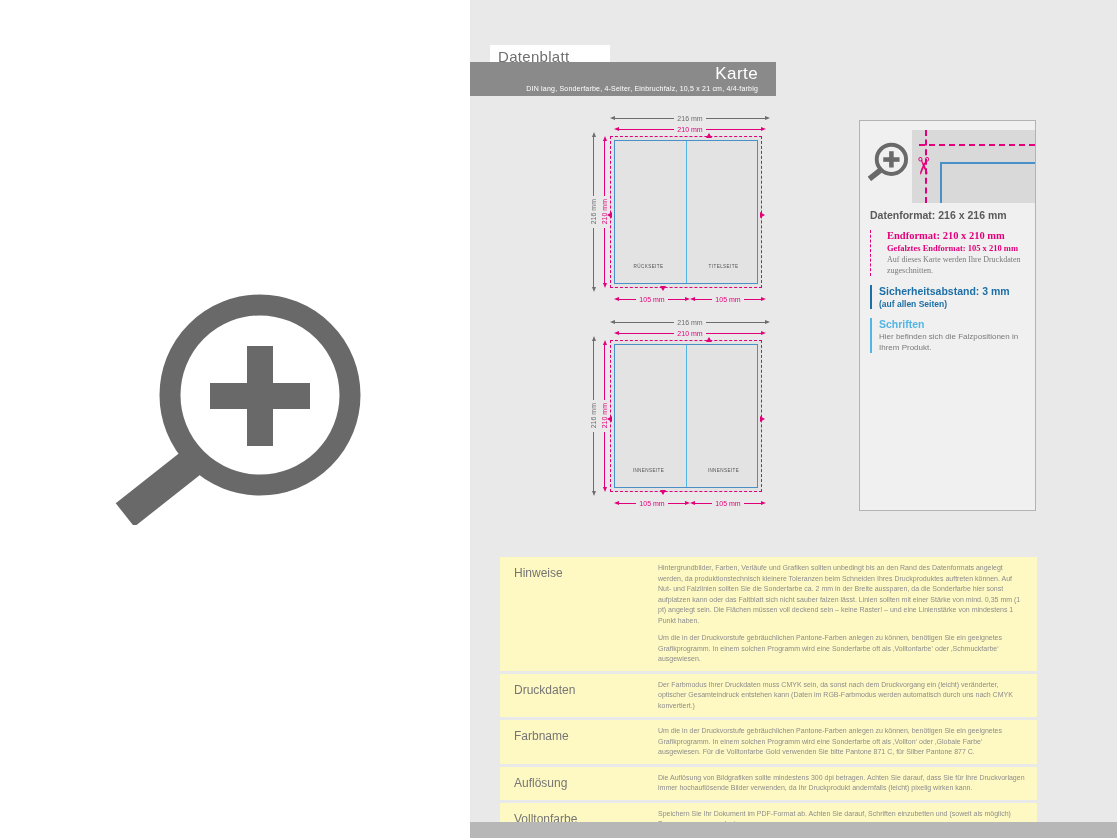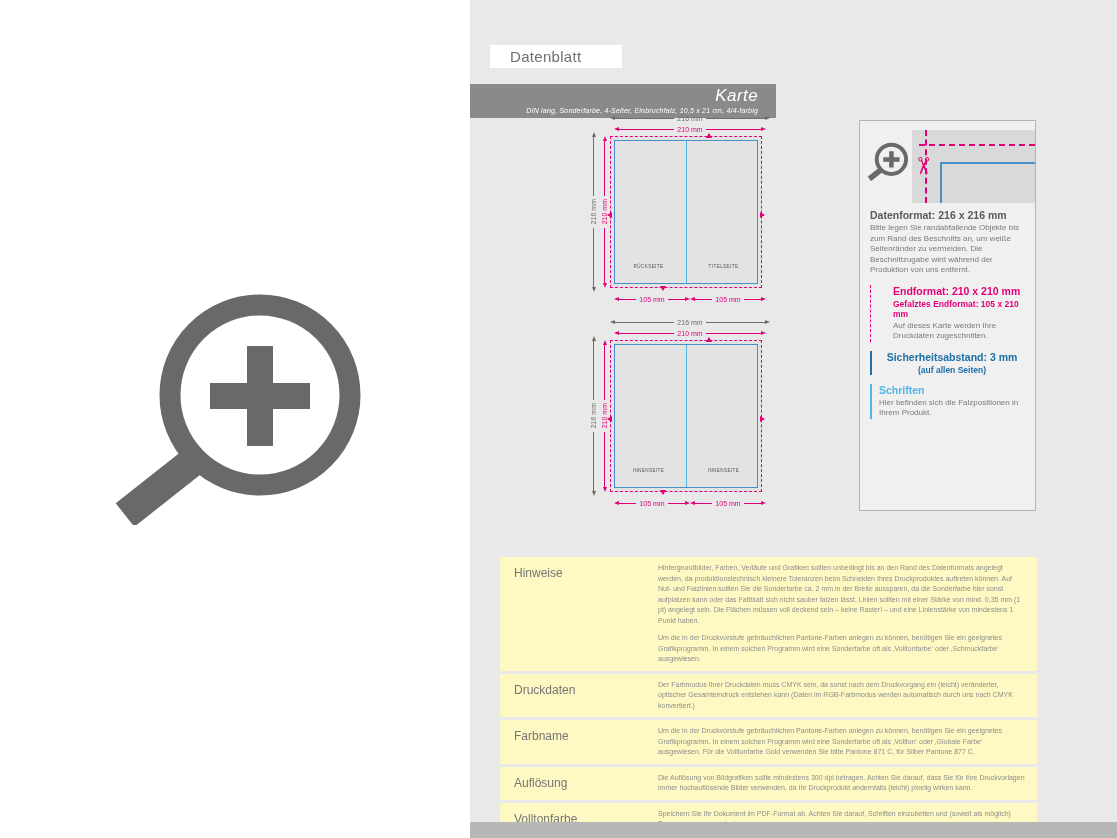--- a/index.html
+++ b/index.html
@@ -9,25 +9,25 @@
     font-family:"Liberation Sans", sans-serif;
     -webkit-font-smoothing:antialiased;
   }
   
   .left-zone{position:absolute;left:0;top:0;width:470px;height:838px;background:#fff;}
   .big-zoom{position:absolute;left:98px;top:285px;cursor:pointer;}
   
   .sheet{position:absolute;left:470px;top:0;width:647px;height:838px;background:#e9e9e9;}
   .tab{
     position:absolute;left:20px;top:45px;width:112px;height:23px;background:#ffffff;
-    color:#6f6f6f;font-size:15px;line-height:23px;padding-left:20px;letter-spacing:.3px;
+    color:#6f6f6f;font-size:15px;line-height:23px;padding-left:8px;letter-spacing:.3px;
   }
   .title-bar{
-    position:absolute;left:0;top:84px;width:306px;height:34px;background:#8a8a8a;color:#fff;
-    box-sizing:border-box;padding:2px 18px 16px 0;text-align:right;font-style:italic;
+    position:absolute;left:0;top:62px;width:306px;height:34px;background:#8a8a8a;color:#fff;
+    box-sizing:border-box;padding:2px 18px 16px 0;text-align:right;
   }
   .title-bar .t{font-size:17px;letter-spacing:.4px;}
   .title-bar .st{font-size:7px;margin-top:1px;letter-spacing:.2px;}
   
   .dh{display:flex;align-items:center;font-size:7px;line-height:1;white-space:nowrap;height:8px;}
   .dh .ln{flex:1;height:1px;background:currentColor;}
   .dh .lb{padding:0 3px;}
   .dh .al{width:0;height:0;border-top:2.5px solid transparent;border-bottom:2.5px solid transparent;border-right:5px solid currentColor;}
   .dh .ar{width:0;height:0;border-top:2.5px solid transparent;border-bottom:2.5px solid transparent;border-left:5px solid currentColor;}
   .dv{display:flex;flex-direction:column;align-items:center;font-size:7px;line-height:1;width:11px;}
@@ -70,22 +70,22 @@
   .small-zoom{position:absolute;left:5px;top:20px;}
   .ip-body{padding:6px 10px 0 10px;}
   .sec{margin-bottom:9px;}
   .sec h4{margin:0 0 2px 0;font-size:10.5px;}
   .sec .sub{font-size:8.5px;font-weight:bold;margin:0 0 2px 0;}
   .sec p{margin:0 0 7px 0;font-size:8px;line-height:1.32;color:#7a7a7a;}
   .h-gray{color:#5a5a5a;}
   .h-mag{color:#e2007a;}
   .h-blue{color:#1d6fa5;}
   .h-cyan{color:#52b5e5;}
-  .b-mag{border-left:1px dashed #e2007a;padding-left:22px;}
-  .b-blue{border-left:2px solid #1d6fa5;padding-left:7px;text-align:center;}
+  .b-mag{border-left:1px dashed #e2007a;padding-left:16px;font-family:Liberation Serif, serif;}
+  .b-blue{border-left:2px solid #1d6fa5;padding-left:7px;}
   .b-cyan{border-left:2px solid #52b5e5;padding-left:7px;}
   
   .tips-bar{
     position:absolute;left:30px;top:530px;width:537px;height:21px;background:#919191;
     color:#fff;font-size:12.5px;line-height:21px;padding-left:10px;box-sizing:border-box;letter-spacing:.2px;
   }
   .rows{position:absolute;left:30px;top:557px;width:537px;}
   .row{display:flex;background:#fef9c3;margin-bottom:3px;}
   .row-label{width:158px;box-sizing:border-box;padding:9px 6px 0 14px;font-size:12px;color:#757575;}
   .row-text{flex:1;padding:6px 12px 6px 0;font-size:7px;line-height:1.5;color:#8d8d8d;}
@@ -245,21 +245,20 @@
       <svg class="small-zoom" width="44" height="40" viewBox="0 0 270 240">
         <circle cx="162" cy="110" r="90" fill="none" stroke="#696969" stroke-width="24"></circle>
         <rect x="112" y="97" width="100" height="28" fill="#696969"></rect>
         <rect x="148" y="60" width="28" height="100" fill="#696969"></rect>
         <line x1="98" y1="174" x2="27" y2="230" stroke="#696969" stroke-width="34"></line>
       </svg>
     </div>
     <div class="ip-body">
       <div class="sec">
         <h4 class="h-gray">Datenformat: 216 x 216 mm</h4>
-        <p>Bitte legen Sie randabfallende Objekte bis zum Rand des Beschnitts an, um weiße Seitenränder zu vermeiden. Die Beschnittzugabe wird während der Produktion von uns entfernt.</p>
       </div>
       <div class="sec b-mag">
         <h4 class="h-mag">Endformat: 210 x 210 mm</h4>
         <div class="sub h-mag">Gefalztes Endformat: 105 x 210 mm</div>
         <p>Auf dieses Karte werden Ihre Druckdaten zugeschnitten.</p>
       </div>
       <div class="sec b-blue">
         <h4 class="h-blue">Sicherheitsabstand: 3 mm</h4>
         <div class="sub h-blue">(auf allen Seiten)</div>
       </div>

